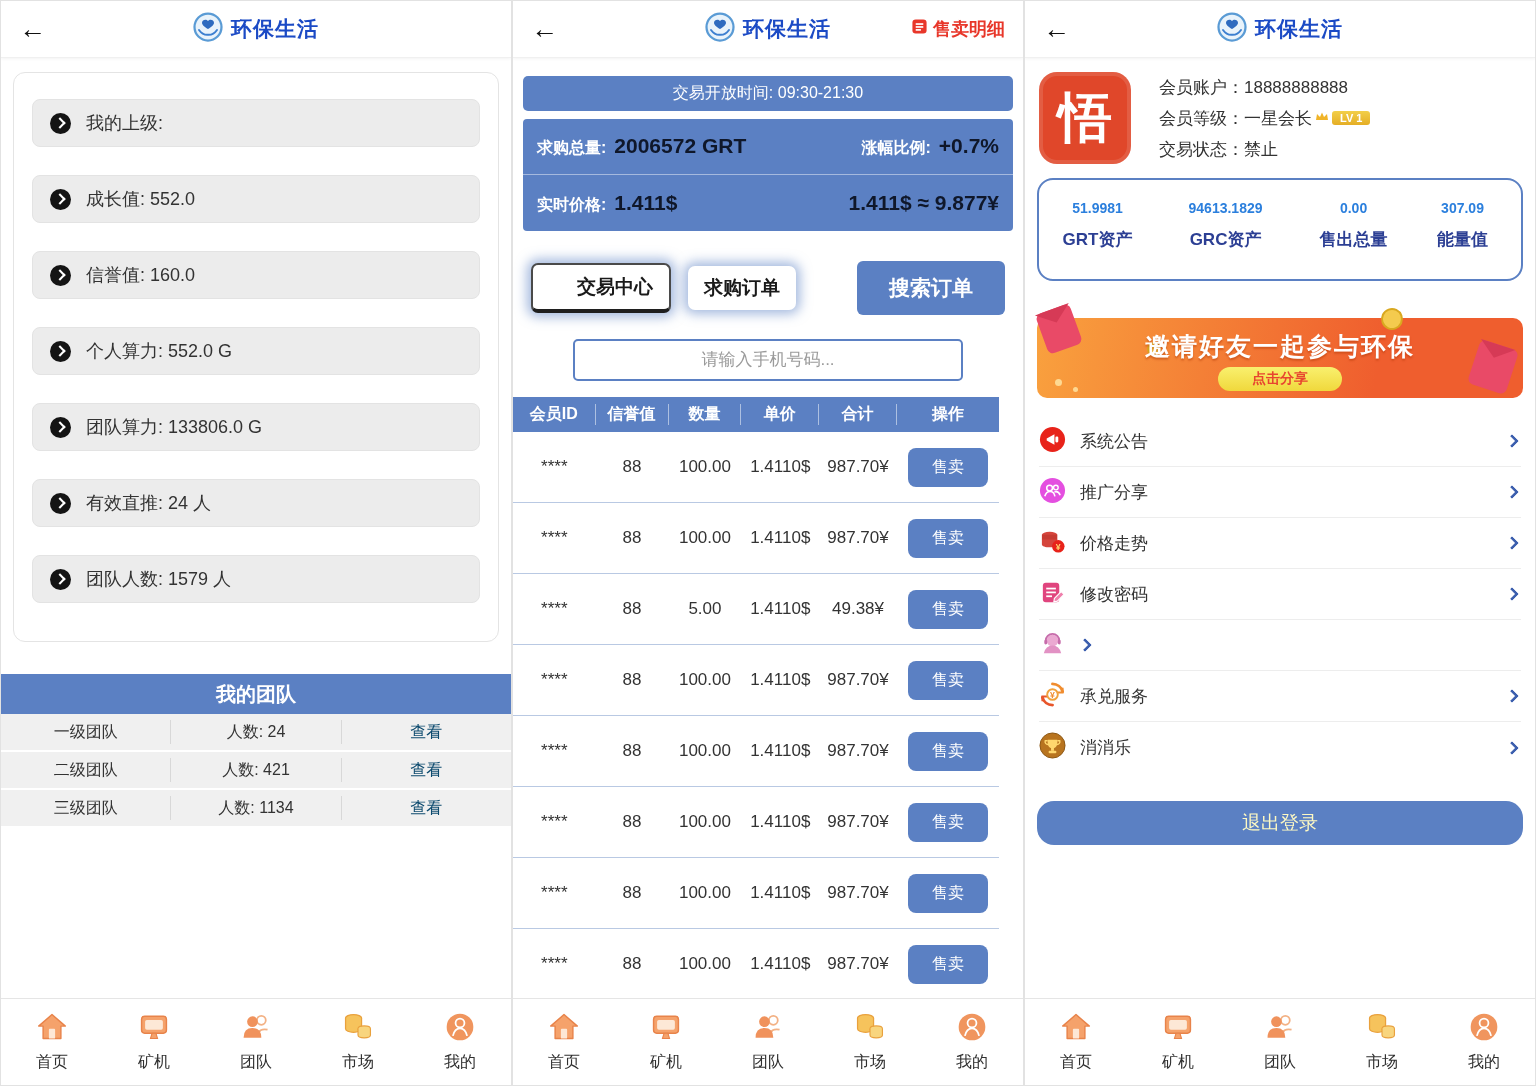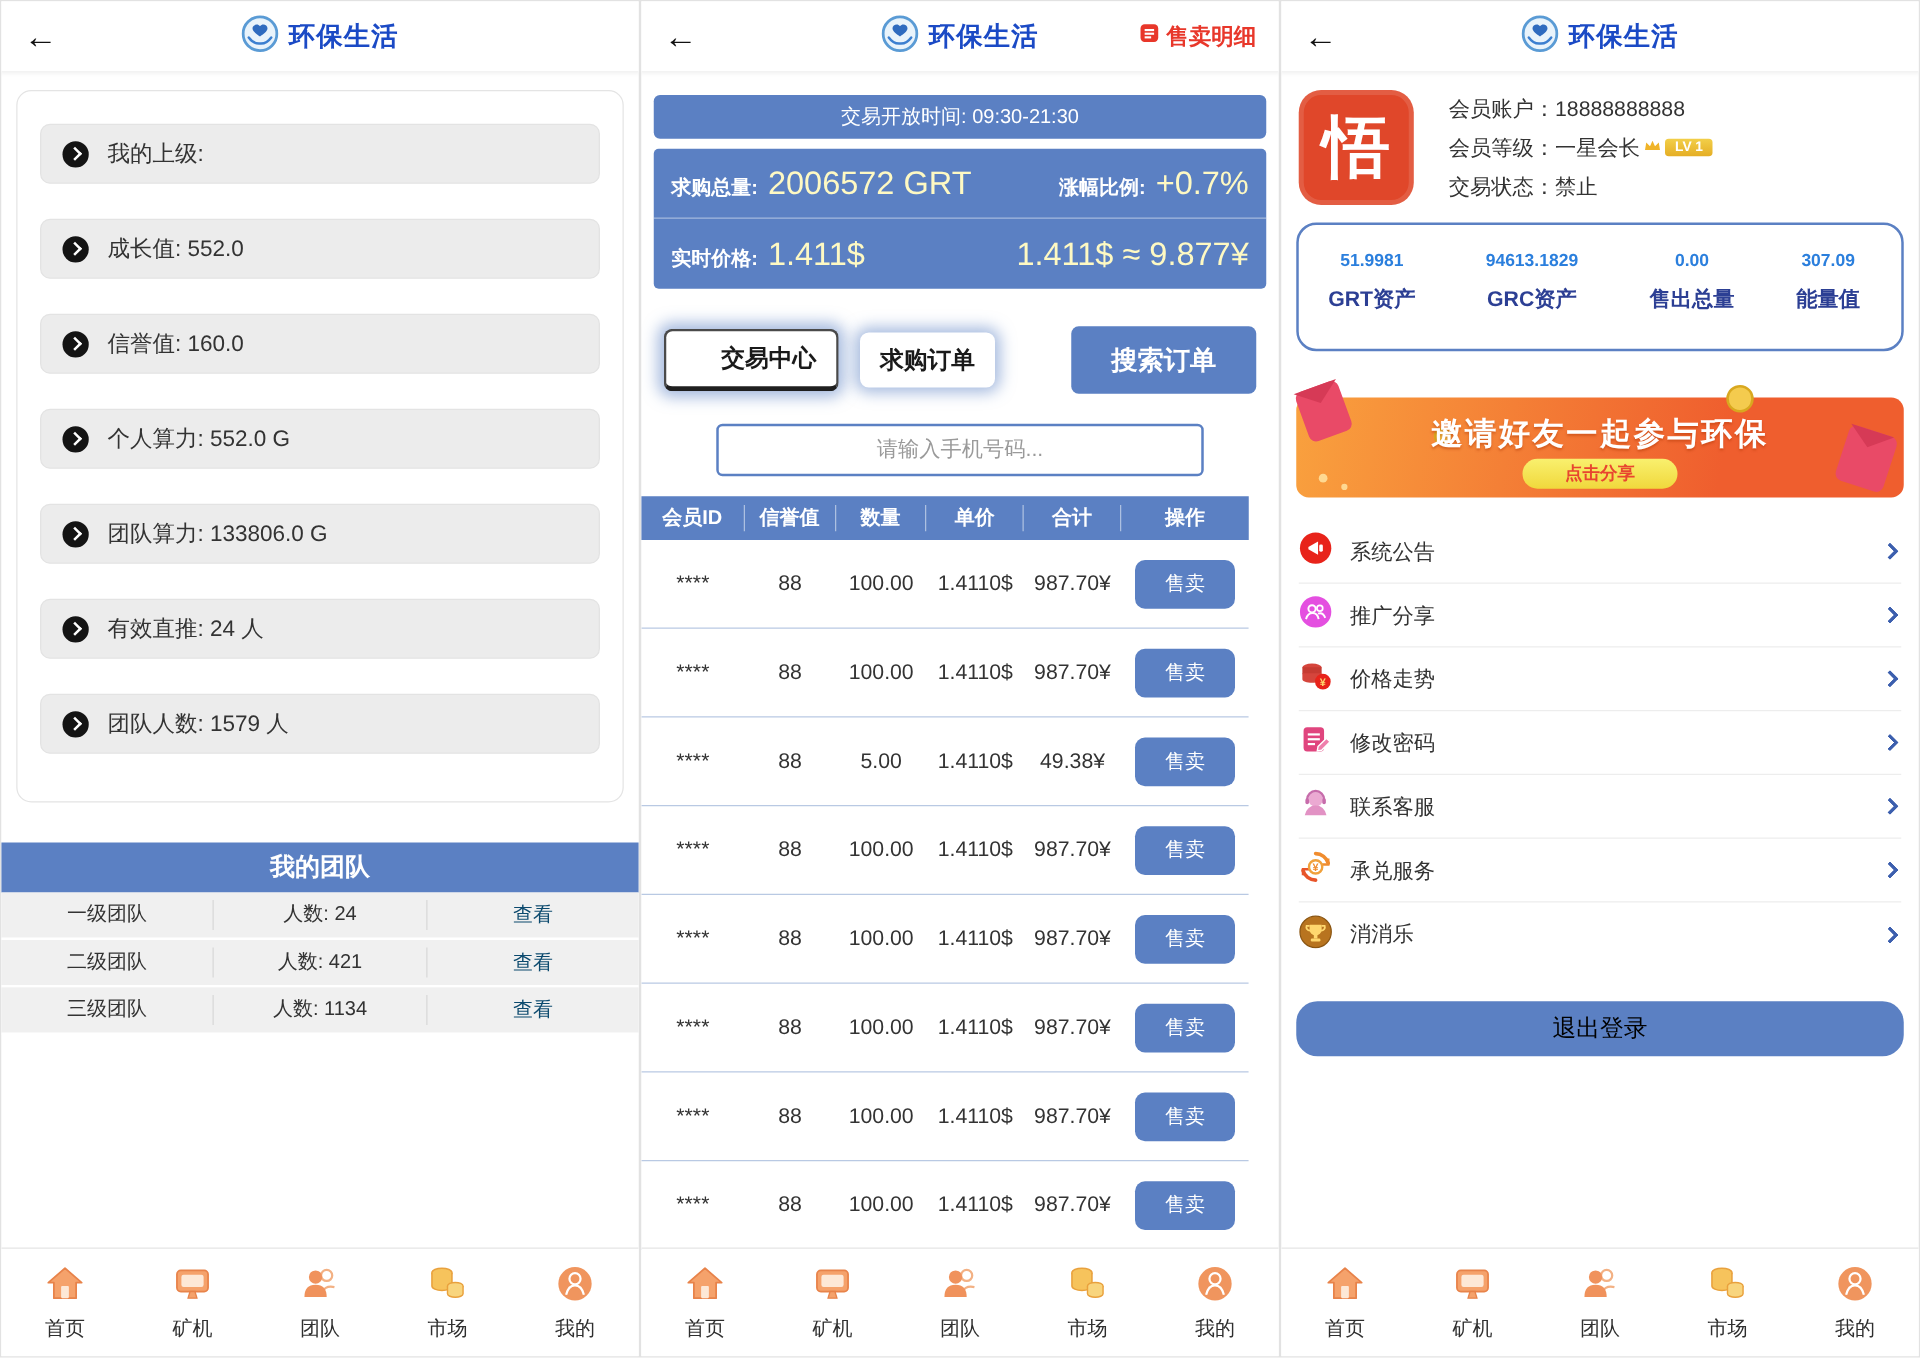--- a/index.html
+++ b/index.html
@@ -38,21 +38,21 @@
   .t-action { color:#0c4a6e; cursor:pointer; }
 
   
   .time-bar { margin:18px 10px 0; background:#5b80c3; border-radius:5px; height:35px;
               display:flex; align-items:center; justify-content:center; color:#fff; font-size:16px; }
   .price-card { margin:8px 10px 0; background:#5b80c3; border-radius:4px; color:#fff; }
   .price-row { height:56px; display:flex; align-items:center; justify-content:space-between; padding:0 14px; }
   .price-row:first-child { border-bottom:1px solid rgba(255,255,255,.45);align-items:center; }
   .pgroup { display:flex; align-items:baseline; gap:8px; }
   .plabel { font-size:16px; font-weight:bold; }
-  .green { color:#fef9c3; font-size:26px; font-weight:normal; }
+  .green { color:#0f172a; font-size:21px; font-weight:bold; }
   .tabs { display:flex; align-items:center; margin:30px 18px 0; gap:17px; }
   .tab-btn { background:#fff; border-radius:7px; padding:9px 16px; font-size:19px; font-weight:bold; color:#1a1a1a;
              box-shadow:0 0 12px 4px rgba(90,128,195,.55); cursor:pointer; }
   .tab-btn.active { border:2px solid #4a4a4a; border-bottom:4px solid #1f1f1f;padding-left:44px; }
   .search-btn { margin-left:auto; background:#5b80c3; color:#fff; font-size:21px; font-weight:bold;
                 border:none; border-radius:6px; padding:13px 32px; cursor:pointer; }
   .search-input { display:block; margin:24px auto 0; width:390px; height:42px; border:2px solid #5b80c3;
                   border-radius:5px; text-align:center; font-size:17px; color:#333; outline:none; }
   .search-input::placeholder { color:#9a9a9a; }
   .m-table { margin:16px 24px 0 0; }
@@ -97,21 +97,21 @@
   .coin-a { width:22px; height:22px; right:120px; top:-10px; transform:rotate(-20deg); }
   .coin-b { width:14px; height:14px; left:110px; top:24px; }
   .dot { position:absolute; border-radius:50%; background:#ffe9a8; opacity:.8; }
   .menu { margin:18px 14px 0; }
   .menu-item { height:51px; display:flex; align-items:center; gap:14px; border-bottom:1px solid #ededed; cursor:pointer; }
   .menu-item:last-child { border-bottom:none; }
   .menu-label { flex:1; font-size:17px; color:#333; }
   .chev-r { width:10px; height:10px; border-top:3px solid #3c5fae; border-right:3px solid #3c5fae;
             transform:rotate(45deg); border-radius:1px; margin-right:4px; }
   .logout-btn { margin:28px 12px 16px; width:486px; background:#5b80c3; border:none; border-radius:17px; height:44px;
-                color:#000000; font-size:19px; cursor:pointer; }
+                color:#fef9c3; font-size:19px; cursor:pointer; }
 </style>
 </head>
 <body>
 
 <div class="canvas">
 
   <section class="screen">
     <header class="appbar">
       <span class="back">←</span>
       <div class="brand">
@@ -527,21 +527,20 @@
         <span class="chev-r"></span>
       </div>
       <div class="menu-item">
         <span><svg width="27" height="27" viewBox="0 0 28 28">
               <circle cx="14" cy="11" r="6" fill="#eba9d2"></circle>
               <path d="M5 24 q2-8 9-8 q7 0 9 8 z" fill="#e292c4"></path>
               <path d="M7 11 a7 7 0 0 1 14 0" fill="none" stroke="#c76cab" stroke-width="2"></path>
               <rect x="5.5" y="10" width="3" height="5" rx="1.5" fill="#c76cab"></rect>
               <rect x="19.5" y="10" width="3" height="5" rx="1.5" fill="#c76cab"></rect>
             </svg></span>
-        <span class="menu-label">联系客服</span>
         <span class="chev-r"></span>
       </div>
       <div class="menu-item">
         <span><svg width="27" height="27" viewBox="0 0 28 28">
               <path d="M14 3 a11 11 0 0 1 10.5 8" fill="none" stroke="#f08c2e" stroke-width="3" stroke-linecap="round"></path>
               <path d="M14 25 a11 11 0 0 1 -10.5 -8" fill="none" stroke="#e8552a" stroke-width="3" stroke-linecap="round"></path>
               <path d="M24.5 7 v5 h-5" fill="none" stroke="#f08c2e" stroke-width="2"></path>
               <path d="M3.5 21 v-5 h5" fill="none" stroke="#e8552a" stroke-width="2"></path>
               <circle cx="14" cy="14" r="5.5" fill="none" stroke="#f0a13c" stroke-width="2"></circle>
               <text x="14" y="17.5" font-size="9" font-weight="bold" fill="#f08c2e" text-anchor="middle">¥</text>

